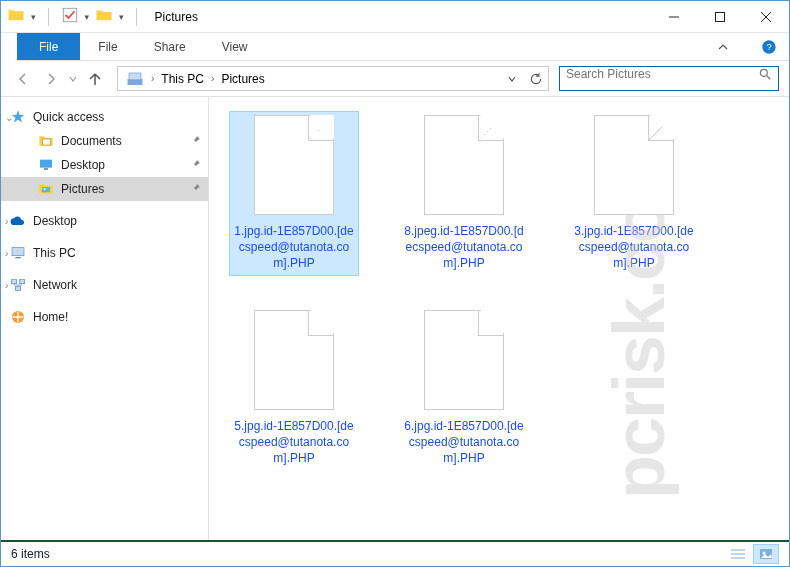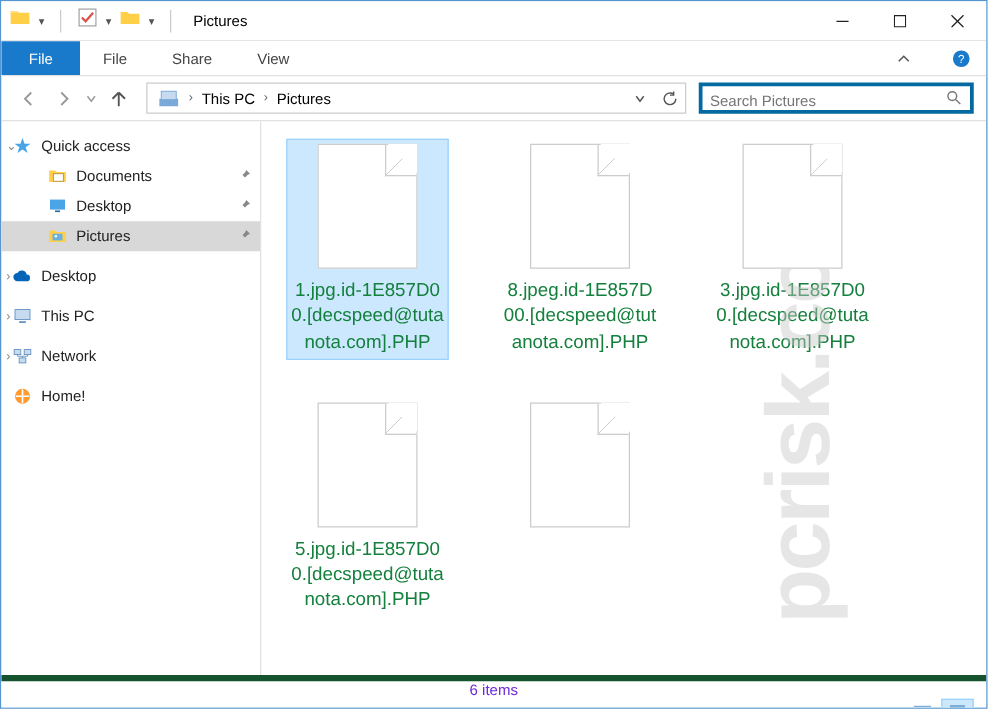--- a/index.html
+++ b/index.html
@@ -8,36 +8,36 @@
 
 .titlebar { height: 32px; background: #fff; display: flex; align-items: center; padding-left: 6px; border-bottom: 1px solid #e5e5e5; }
 .titlebar .qat { display: flex; align-items: center; gap: 6px; }
 .titlebar .folder-mini { width: 18px; height: 18px; }
 .titlebar .sep { width: 1px; height: 18px; background: #ccc; margin: 0 6px; }
 .titlebar .title { font-size: 12px; margin-left: 6px; }
 .titlebar .win-controls { margin-left: auto; display: flex; }
 .titlebar .win-btn { width: 46px; height: 31px; display: flex; align-items: center; justify-content: center; cursor: pointer; }
 
 
-.ribbon { height: 28px; background: #fff; display: flex; align-items: stretch; border-bottom: 1px solid #e1e1e1; }
+.ribbon { height: 28px; background: #fff; display: flex; align-items: stretch; border-bottom: 1px solid #e1e1e1; margin-left: 16px; }
 .ribbon .file-tab { background: #1979ca; color: #fff; padding: 0 22px; display: flex; align-items: center; font-size: 12px; cursor: pointer; }
 .ribbon .tab { padding: 0 18px; display: flex; align-items: center; font-size: 12px; color: #444; cursor: pointer; }
 .ribbon .help { margin-left: auto; width: 40px; display:flex; align-items:center; justify-content:center; color:#1979ca; cursor:pointer; }
 
 
 .navbar { height: 36px; display: flex; align-items: center; padding: 0 10px; gap: 4px; border-bottom: 1px solid #e1e1e1; }
 .nav-btn { width: 24px; height: 24px; display:flex; align-items:center; justify-content:center; color:#999; cursor:pointer; border-radius:2px; }
 .nav-btn.active { color:#555; }
 .nav-dd { width:12px; color:#999; }
 .breadcrumb-wrap { flex:1; height:25px; border:1px solid #ccc; display:flex; align-items:center; margin:0 6px; padding-left:4px; background:#fff; }
 .breadcrumb-wrap .crumb { display:flex; align-items:center; font-size:12px; padding:0 4px; cursor:pointer; height:100%; }
 .breadcrumb-wrap .bc-arrow { color:#666; font-size:10px; padding:0 3px; }
 .breadcrumb-wrap .bc-tools { margin-left:auto; display:flex; }
 .breadcrumb-wrap .bc-tool { width:24px; display:flex; align-items:center; justify-content:center; color:#555; cursor:pointer; height:23px; }
-.search-box { width:220px; height:25px; border:3px solid #0369a1; display:flex; align-items:flex-end; padding:0 6px; color:#888; font-size:12px; position:relative; }
+.search-box { width:220px; height:25px; border:1px solid #0369a1; display:flex; align-items:flex-start; padding:0 6px; color:#888; font-size:12px; position:relative; }
 .search-box input { border:none; outline:none; flex:1; font-size:12px; color:#888; background:transparent; }
 .search-box .mag { color:#666; }
 
 
 .body { display:flex; height: calc(567px - 32px - 28px - 36px - 26px - 2px); }
 
 
 .sidebar { width:208px; border-right:1px solid #e1e1e1; padding:8px 0; overflow:hidden; }
 .side-group { margin-bottom:8px; }
 .side-item { display:flex; align-items:center; font-size:12px; padding:3px 6px 3px 20px; cursor:pointer; color:#222; position:relative; }
@@ -48,24 +48,24 @@
 .side-item .pin { margin-left:auto; color:#888; font-size:11px; }
 .side-item .expand { position:absolute; left:4px; color:#888; font-size:10px; }
 
 
 .content { flex:1; padding:14px 20px; display:flex; flex-wrap:wrap; align-content:flex-start; gap:30px 40px; position:relative; }
 .file-item { width:130px; display:flex; flex-direction:column; align-items:center; cursor:pointer; padding:4px; }
 .file-item.selected { background:#cce8ff; border:1px solid #99d1ff; padding:3px; }
 .file-icon { width:80px; height:100px; background:#fff; border:1px solid #ccc; position:relative; margin-bottom:8px; }
 .file-icon::before { content:""; position:absolute; top:0; right:0; width:24px; height:24px; background:linear-gradient(135deg, transparent 50%, #fff 50%), linear-gradient(135deg, #fff 48%, #ccc 48%, #ccc 52%, #eee 52%); border-left:1px solid #ccc; border-bottom:1px solid #ccc; }
 .file-icon::after { content:""; position:absolute; top:-1px; right:-1px; width:24px; height:24px; background:#fff; clip-path:polygon(100% 0, 100% 100%, 0 0); }
-.file-label { font-size:15px; text-align:center; line-height:1.35; word-break:break-all; color:#15803d; }
-
-
-.statusbar { height:26px; border-top:5px solid #14532d; display:flex; align-items:center; padding:0 10px; font-size:12px; color:#6d28d9; background:#fff;flex-direction:column; }
+.file-label { font-size:12px; text-align:center; line-height:1.35; word-break:break-all; color:#1d4ed8; }
+
+
+.statusbar { height:26px; border-top:2px solid #14532d; display:flex; align-items:center; padding:0 10px; font-size:12px; color:#0f172a; background:#fff; }
 .statusbar .views { margin-left:auto; display:flex; gap:2px; }
 .statusbar .view-btn { width:26px; height:20px; display:flex; align-items:center; justify-content:center; cursor:pointer; border:1px solid transparent; }
 .statusbar .view-btn.active { background:#cce8ff; border:1px solid #99d1ff; }
 
 
 .watermark { position:absolute; right:-30px; top:50%; transform:translateY(-50%) rotate(-90deg); transform-origin:center; font-size:72px; font-weight:bold; color:rgba(200,200,200,0.45); letter-spacing:-2px; pointer-events:none; white-space:nowrap; font-family:Arial,sans-serif; }
 </style>
 </head>
 <body>
 
@@ -303,20 +303,21 @@
       <div class="file-item">
         <div class="file-icon"></div>
         <div class="file-label">3.jpg.id-1E857D00.[decspeed@tutanota.com].PHP</div>
       </div>
       <div class="file-item">
         <div class="file-icon"></div>
         <div class="file-label">5.jpg.id-1E857D00.[decspeed@tutanota.com].PHP</div>
       </div>
       <div class="file-item">
         <div class="file-icon"></div>
+        <div class="file-label">6.jpg.id-1E857D00.[decspeed@tutanota.com].PHP</div>
       </div>
     </div>
 </div>
 
 <div class="statusbar">
   <span>6 items</span>
   <div class="views">
     <div class="view-btn">
       <svg width="14" height="12" viewBox="0 0 14 12">
           <line x1="0" y1="2" x2="14" y2="2" stroke="#7faed8"></line>

